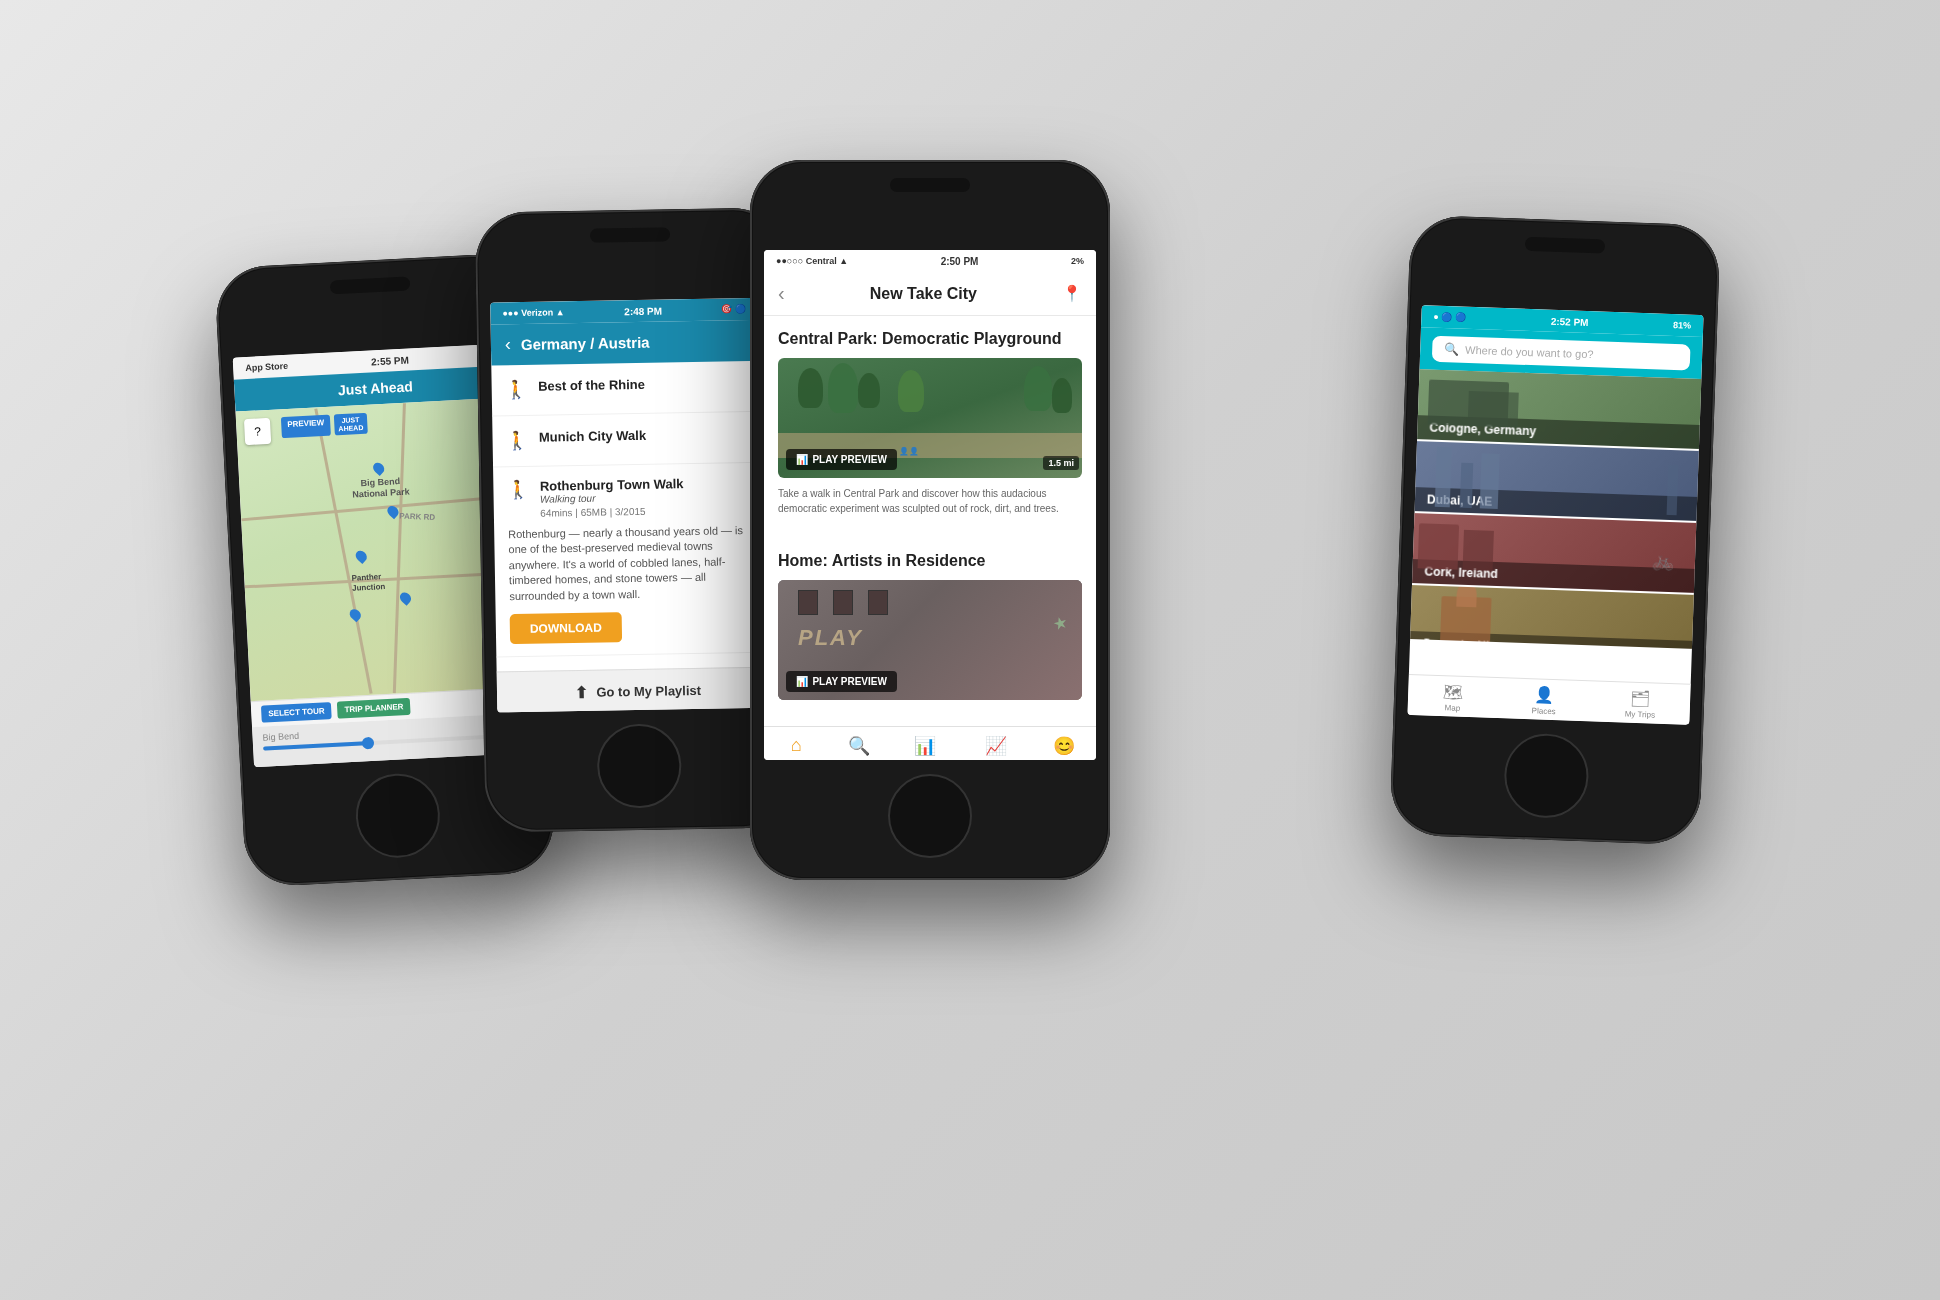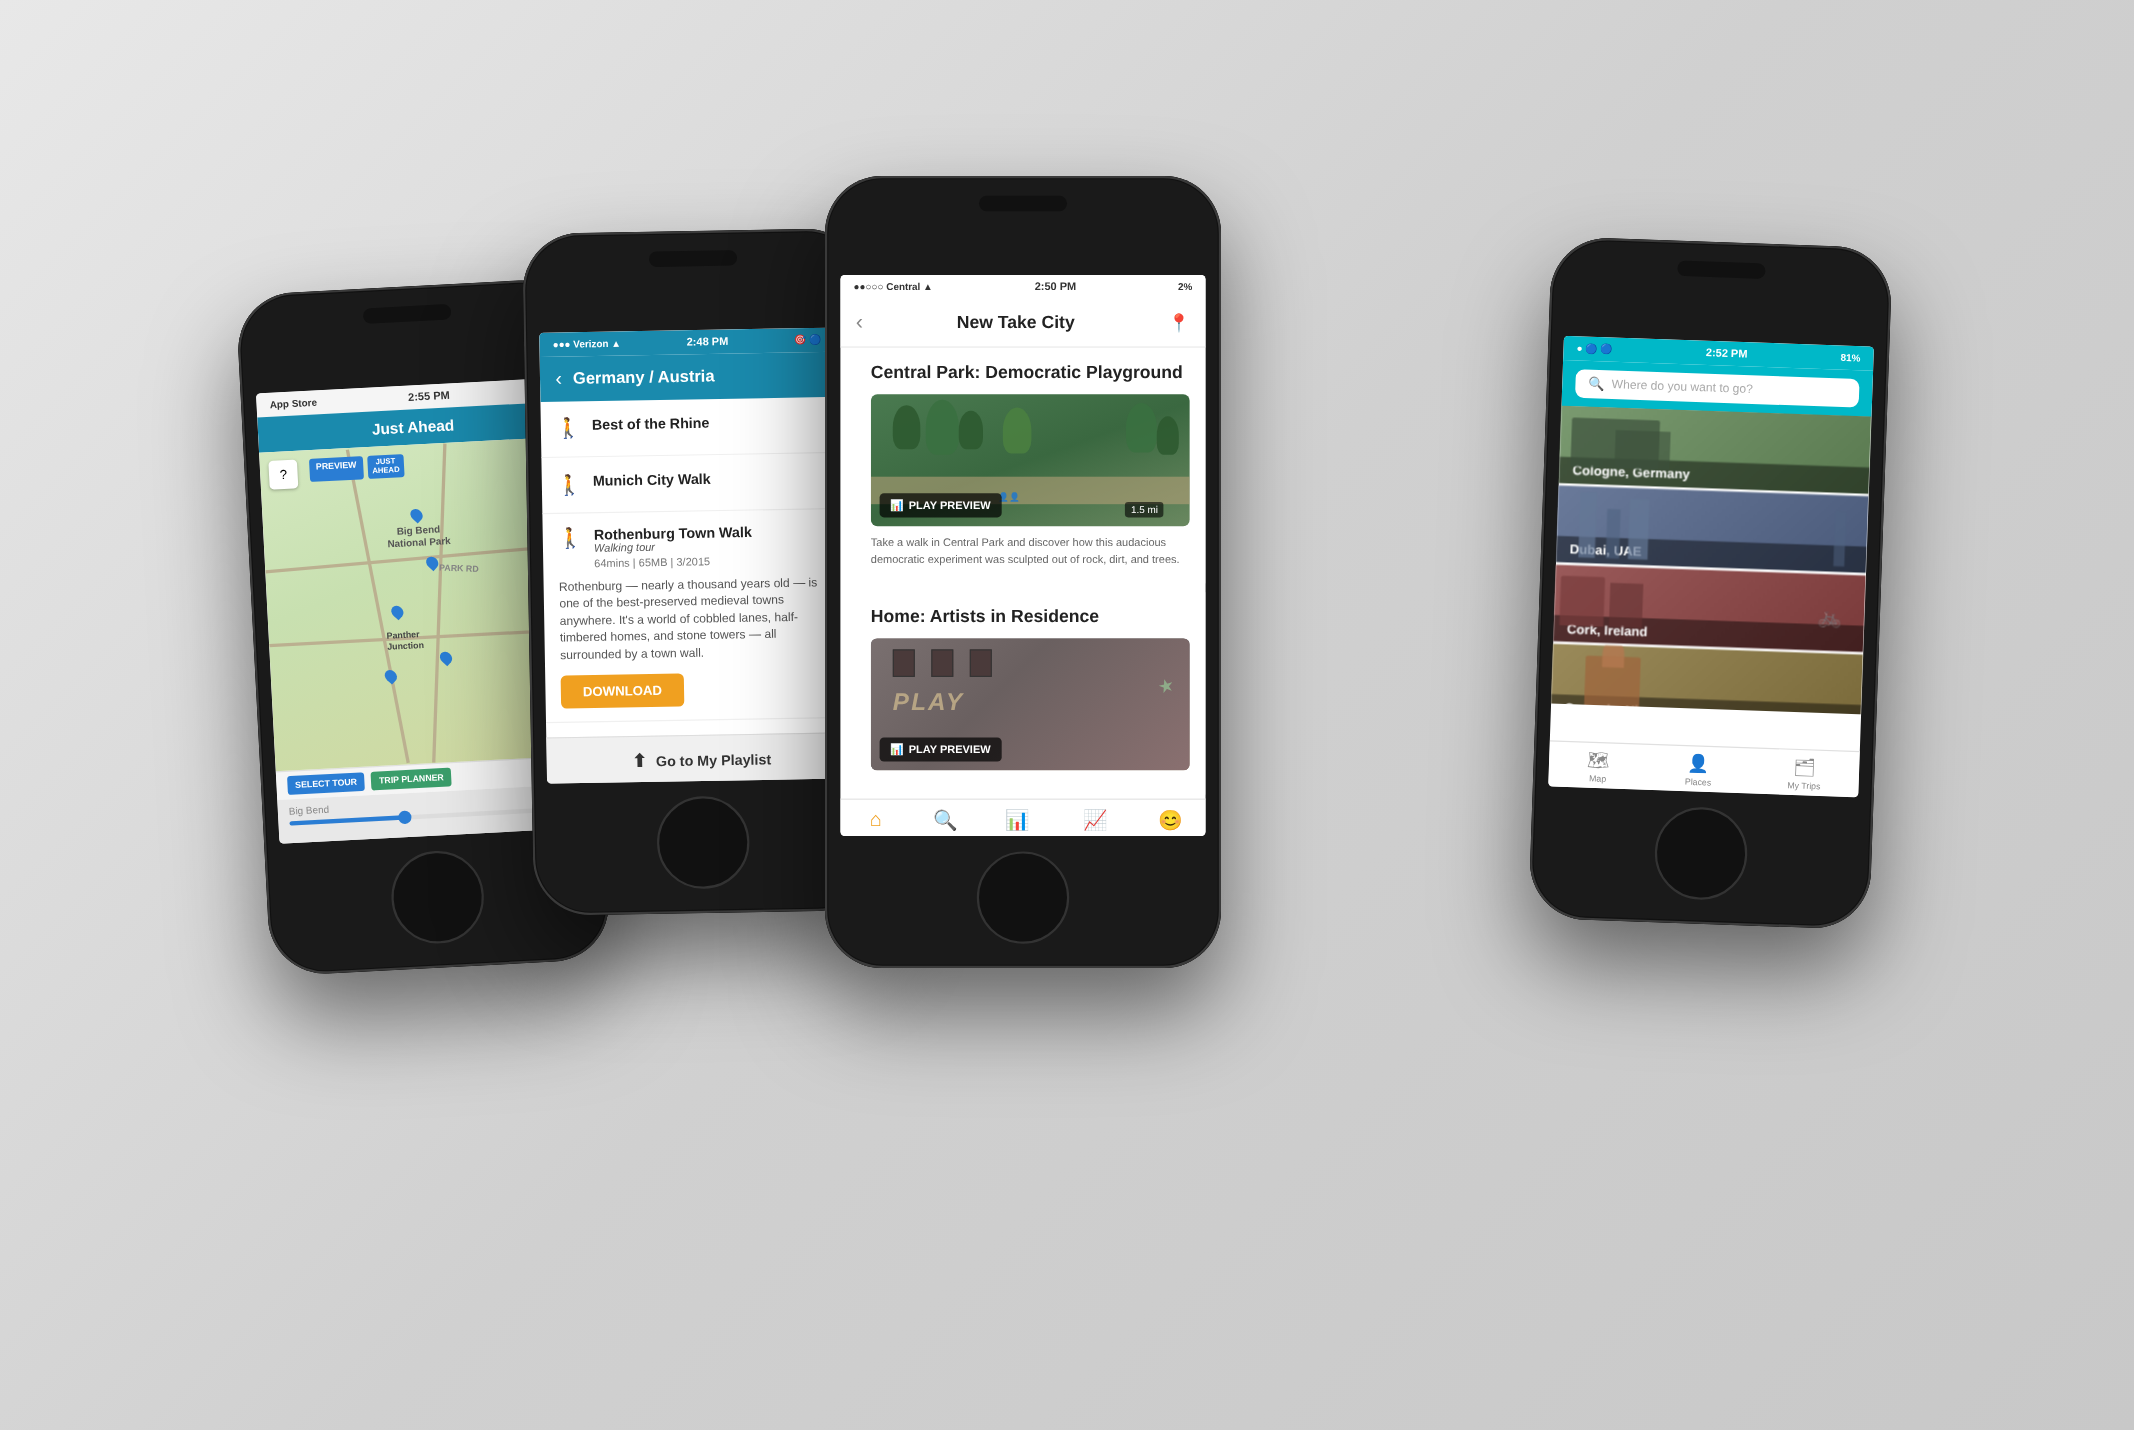--- a/index.html
+++ b/index.html
@@ -206,21 +206,21 @@
     .nyc-header {
       background: white;
       padding: 10px 14px;
       display: flex;
       align-items: center;
       justify-content: space-between;
       border-bottom: 1px solid #e8e8e8;
     }
     .nyc-title { font-size: 16px; font-weight: 600; color: #222; text-align: center; flex: 1; }
     .nyc-content { overflow-y: auto; height: calc(100% - 100px); }
-    .nyc-section { background: white; margin-bottom: 8px; padding: 14px; margin-left: 14px; }
+    .nyc-section { background: white; margin-bottom: 8px; padding: 14px; }
     .nyc-section-title { font-size: 16px; font-weight: 600; color: #222; margin-bottom: 10px; }
     .nyc-image {
       width: 100%;
       height: 120px;
       background: linear-gradient(160deg, #4a7a50 0%, #3a6840 50%, #6a8860 100%);
       border-radius: 6px;
       position: relative;
       overflow: hidden;
       margin-bottom: 8px;
     }
@@ -233,26 +233,27 @@
       background: rgba(0,0,0,0.7);
       color: white;
       padding: 5px 10px;
       border-radius: 4px;
       font-size: 10px;
       font-weight: 600;
       display: flex; align-items: center; gap: 4px;
     }
     .duration-badge {
       position: absolute;
-      bottom: 8px; right: 24px;
+      bottom: 8px; right: 3px;
       background: rgba(0,0,0,0.6);
       color: white;
       padding: 2px 5px;
       border-radius: 3px;
       font-size: 9px;
+      font-weight: bold;
     }
     .nyc-desc { font-size: 10px; color: #666; line-height: 1.5; }
     .nyc-bottom-nav {
       background: white;
       display: flex;
       justify-content: space-around;
       padding: 8px 0 4px;
       border-top: 1px solid #e0e0e0;
     }
     .nyc-nav-item {

